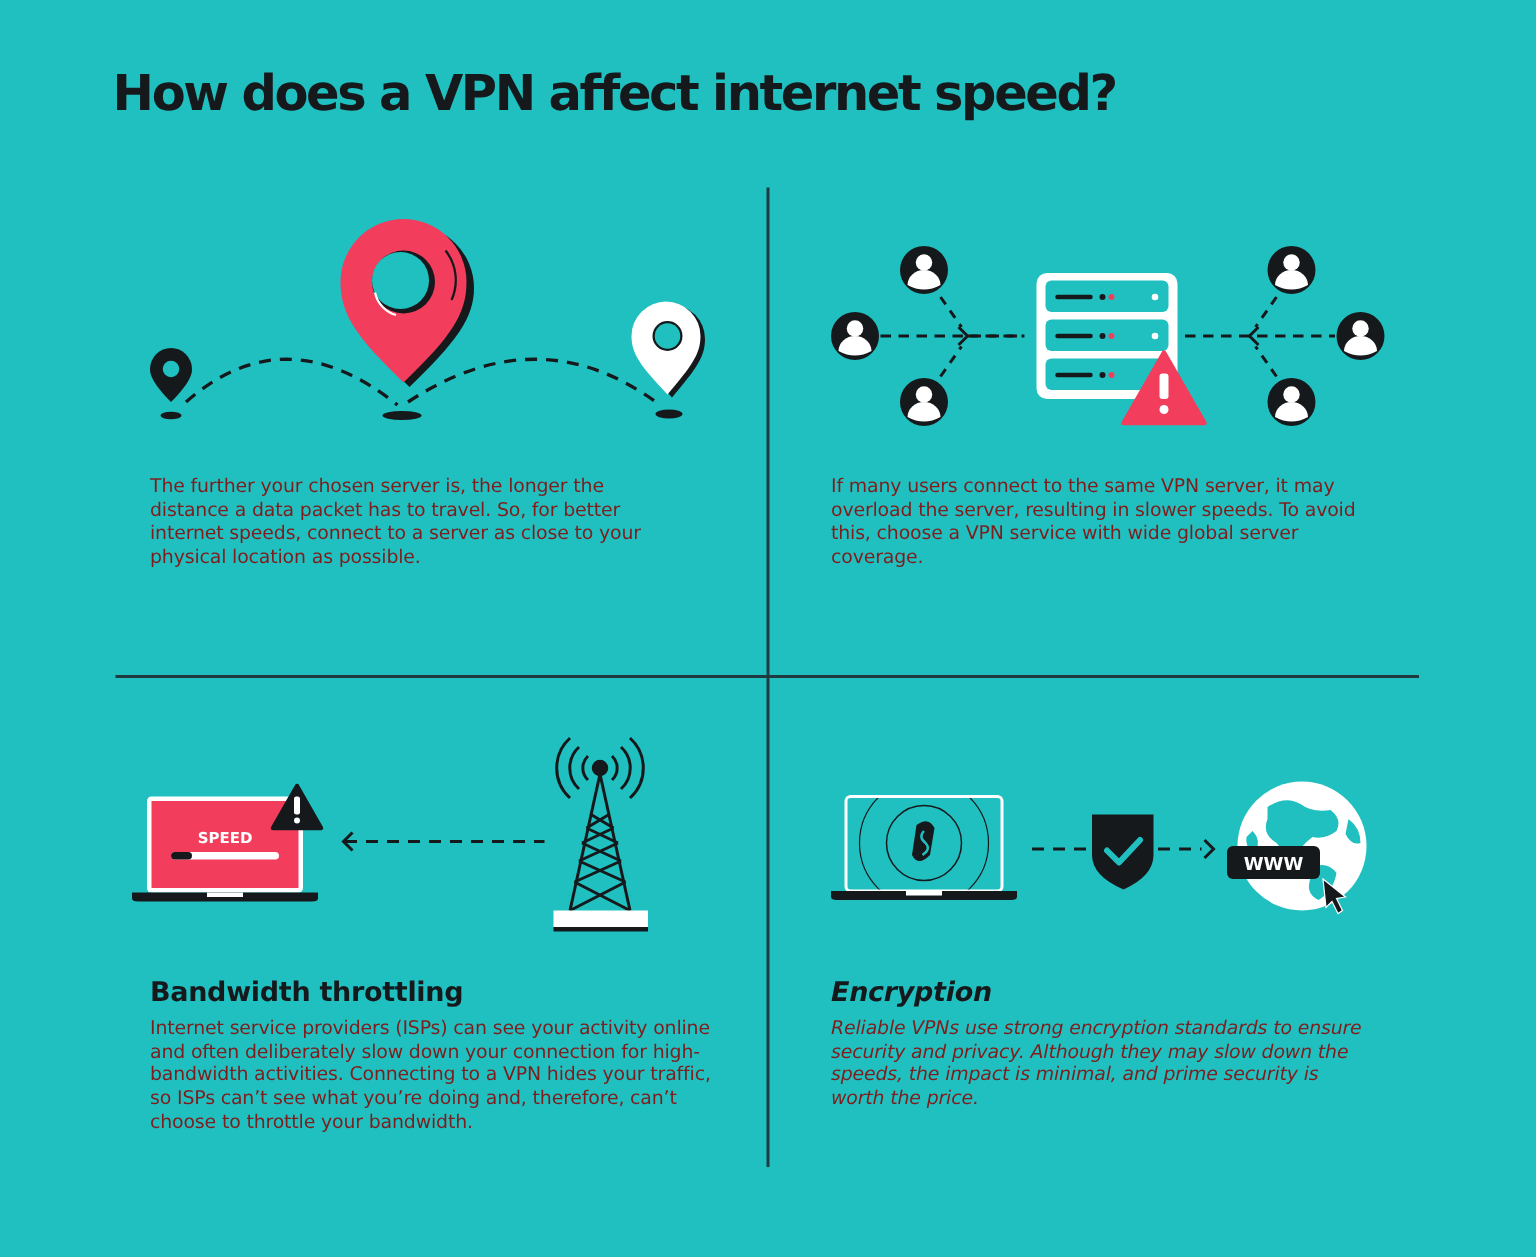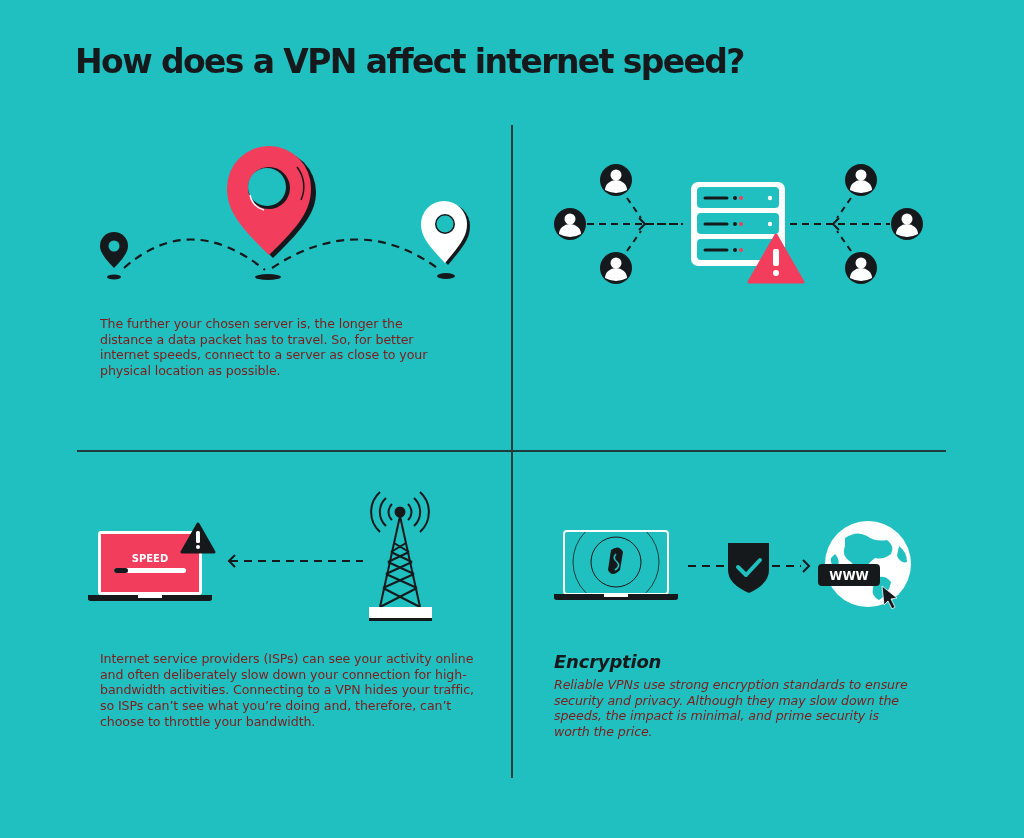--- a/index.html
+++ b/index.html
@@ -251,22 +251,24 @@
     <text x="304" y="80" text-anchor="middle" font-family="DejaVu Sans, sans-serif" font-weight="bold" font-size="12" fill="#ffffff">WWW</text>
     <path d="M337 86 L 352 98 L 346 99 L 350 107 L 347 109 L 343 101 L 339 105 Z" fill="#16191c" stroke="#ffffff" stroke-width="0.8"></path>
   </svg>
 </div>
 
 <div class="section" style="left:100px; top:316px; width:350px;">
   <p>The further your chosen server is, the longer the distance a data packet has to travel. So, for better internet speeds, connect to a server as close to your physical location as possible.</p>
 </div>
 
 <div class="section" style="left:554px; top:316px; width:362px;">
+  <p>If many users connect to the same VPN server, it may overload the server, resulting in slower speeds. To avoid this, choose a VPN service with wide global server coverage.</p>
 </div>
 
 <div class="section" style="left:100px; top:651px; width:388px;">
+  <h2>Bandwidth throttling</h2>
   <p>Internet service providers (ISPs) can see your activity online and often deliberately slow down your connection for high-bandwidth activities. Connecting to a VPN hides your traffic, so ISPs can’t see what you’re doing and, therefore, can’t choose to throttle your bandwidth.</p>
 </div>
 
 <div class="section" style="left:554px; top:651px; width:362px;font-style:italic;">
   <h2>Encryption</h2>
   <p>Reliable VPNs use strong encryption standards to ensure security and privacy. Although they may slow down the speeds, the impact is minimal, and prime security is worth the price.</p>
 </div>
 
 </body></html>

